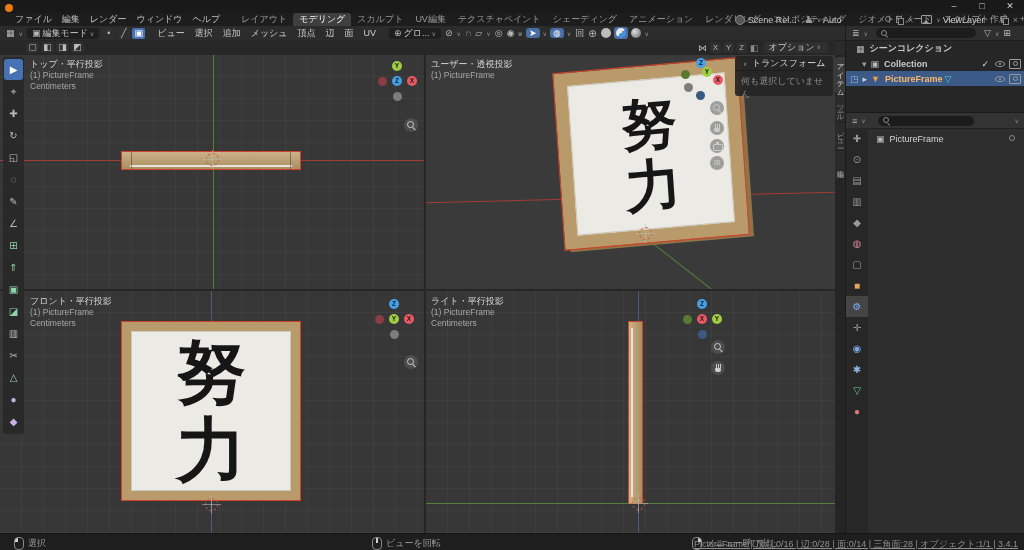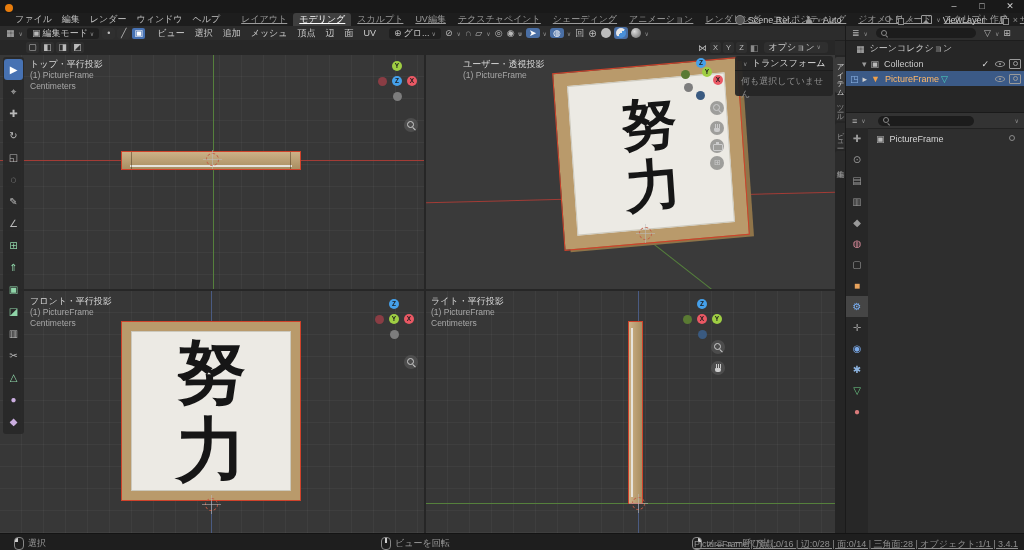--- a/index.html
+++ b/index.html
@@ -8,21 +8,21 @@
   .r{position:absolute;}
   
   .titlebar{left:0;top:0;width:1024px;height:13px;background:#191919;display:flex;align-items:center;}
   .blogo{width:8px;height:8px;border-radius:50%;background:#e87d0d;margin:2px 5px 0 5px;}
   .title-text{font-size:8.5px;color:#bdbdbd;white-space:nowrap;}
   .wctl{position:absolute;top:0;height:13px;line-height:13px;width:28px;text-align:center;color:#cfcfcf;font-size:9px;}
   
   .topbar{left:0;top:13px;width:1024px;height:13px;background:#1d1d1d;display:flex;align-items:center;border-bottom:1px solid #151515;}
   .menu{padding:0 5px;color:#c3c3c3;white-space:nowrap;}
   .wtabs{display:flex;margin-left:10px;height:13px;align-items:center;}
-  .wtab{padding:0 6px;color:#9b9b9b;white-space:nowrap;height:13px;line-height:13px;text-decoration:underline;}
+  .wtab{padding:0 6px;color:#9b9b9b;white-space:nowrap;height:13px;line-height:13px;}
   .wtab.active{background:#3f3f3f;color:#fff;border-radius:3px 3px 0 0;}
   .tright{position:absolute;right:4px;top:0;height:13px;display:flex;align-items:center;}
   .tright span{white-space:nowrap;}
   .dot-ic{width:8px;height:8px;border-radius:50%;background:#555;border:1px solid #888;margin:0 3px;}
   .ic-user{width:8px;height:8px;position:relative;margin:0 2px;}
   .ic-user::before{content:"";position:absolute;left:2.5px;top:0;width:3px;height:3px;border-radius:50%;background:#9a9a9a;}
   .ic-user::after{content:"";position:absolute;left:1px;top:3.5px;width:6px;height:3.5px;border-radius:3px 3px 0 0;background:#9a9a9a;}
   .ic-photo{width:9px;height:7px;border:1px solid #9a9a9a;border-radius:1px;position:relative;margin:0 2px;}
   .ic-photo::after{content:"";position:absolute;left:1px;bottom:0;border-left:3px solid transparent;border-right:3px solid transparent;border-bottom:3px solid #9a9a9a;}
   .ic-copy{width:7px;height:8px;position:relative;margin:0 3px;}
@@ -87,21 +87,21 @@
   .stab.on{background:#3a3a3a;color:#ddd;}
   
   .outliner{left:845px;top:26px;width:179px;height:86px;background:#262626;border-left:1px solid #1a1a1a;}
   .ohead{height:14px;background:#2e2e2e;display:flex;align-items:center;border-bottom:1px solid #1d1d1d;}
   .search{background:#1c1c1c;border-radius:7px;height:10px;display:flex;align-items:center;color:#777;padding:0 4px;position:relative;}
   .mag{width:9px;height:9px;position:relative;display:inline-block;}
   .mag::before{content:"";position:absolute;left:1px;top:1px;width:4px;height:4px;border:1px solid #888;border-radius:50%;}
   .mag::after{content:"";position:absolute;left:6.5px;top:6.5px;width:3px;height:1px;background:#888;transform:rotate(45deg);transform-origin:0 0;}
   .orow{height:15px;display:flex;align-items:center;color:#c9c9c9;position:relative;}
   .orow.sel{background:#3b5a87;}
-  .oname{padding-left:3px;white-space:nowrap;}
+  .oname{padding-left:3px;white-space:nowrap;font-weight:bold;}
   .sel .oname{color:#ffb869;}
   .ic-eye{width:10px;height:10px;position:relative;display:inline-block;margin-left:4px;}
   .ic-eye::before{content:"";position:absolute;left:0;top:2.5px;width:8px;height:4px;border:1px solid #9a9a9a;border-radius:50%;}
   .ic-eye::after{content:"";position:absolute;left:3.5px;top:4px;width:2.5px;height:2.5px;background:#9a9a9a;border-radius:50%;}
   .ic-cam{width:10px;height:8px;border:1px solid #9a9a9a;border-radius:1px;position:relative;display:inline-block;margin-left:4px;}
   .ic-cam::after{content:"";position:absolute;left:2.5px;top:1px;width:3px;height:3px;border:1px solid #9a9a9a;border-radius:50%;}
   
   .props{left:845px;top:112px;width:179px;height:421px;background:#2e2e2e;border-left:1px solid #1a1a1a;border-top:1px solid #1a1a1a;}
   .phead{height:15px;background:#333;display:flex;align-items:center;border-bottom:1px solid #222;}
   .ptabs{position:absolute;left:0;top:15px;width:22px;bottom:0;background:#272727;}
@@ -270,21 +270,21 @@
 
     <div class="quad" style="left:426px;top:0;width:409px;height:234px;background-image:none;background:#3a3a3a;">
       <div class="axis" style="left:0;top:142px;width:409px;height:1px;background:#a33c36;transform:rotate(-1.5deg);"></div>
       <div class="axis" style="left:222px;top:184px;width:82px;height:1px;background:#55803c;transform:rotate(38deg);transform-origin:0 0;"></div>
       <div class="frame" style="position:absolute;left:133px;top:11px;width:184px;height:176px;transform:rotate(-4deg) skewY(-1deg);box-shadow:5px 3px 0 0 #8f7449;">
         <div class="paper" style="left:13px;top:13px;right:13px;bottom:13px;">
           <div class="kanji" style="font-size:56px;line-height:62px;">努</div>
           <div class="kanji" style="font-size:56px;line-height:62px;">力</div>
         </div>
       </div>
-      <div class="vplabel" style="left:5px;top:4px;margin-left:32px;">
+      <div class="vplabel" style="left:5px;top:4px;">
         <div class="l1">ユーザー・透視投影</div>
         <div class="l2">(1) PictureFrame</div>
       </div>
       <div>
         <div class="gz gzb" style="left:270px;top:3px;">Z</div>
         <div class="gz gy" style="left:276px;top:12px;">Y</div>
         <div class="gz gx" style="left:287px;top:20px;">X</div>
         <div class="gz gyd dim" style="left:255px;top:15px;"></div>
         <div class="gz gg dim" style="left:258px;top:28px;"></div>
         <div class="gz gzd dim" style="left:270px;top:36px;"></div>
@@ -448,21 +448,21 @@
         <div class="ic-pin" style="position:absolute;right:8px;"></div>
       </div>
     </div>
   </div>
 
   <div class="r status">
     <div class="hint" style="left:14px;">
       <div class="mouse ml"></div>
       <span>選択</span>
     </div>
-    <div class="hint" style="left:381px;">
+    <div class="hint" style="left:372px;">
       <div class="mouse mm"></div>
       <span>ビューを回転</span>
     </div>
     <div class="hint" style="left:692px;">
       <div class="mouse mr"></div>
       <span>メニュー呼び出し</span>
     </div>
     <div class="stats">PictureFrame | 頂点:0/16 | 辺:0/28 | 面:0/14 | 三角面:28 | オブジェクト:1/1 | 3.4.1</div>
   </div>
 

